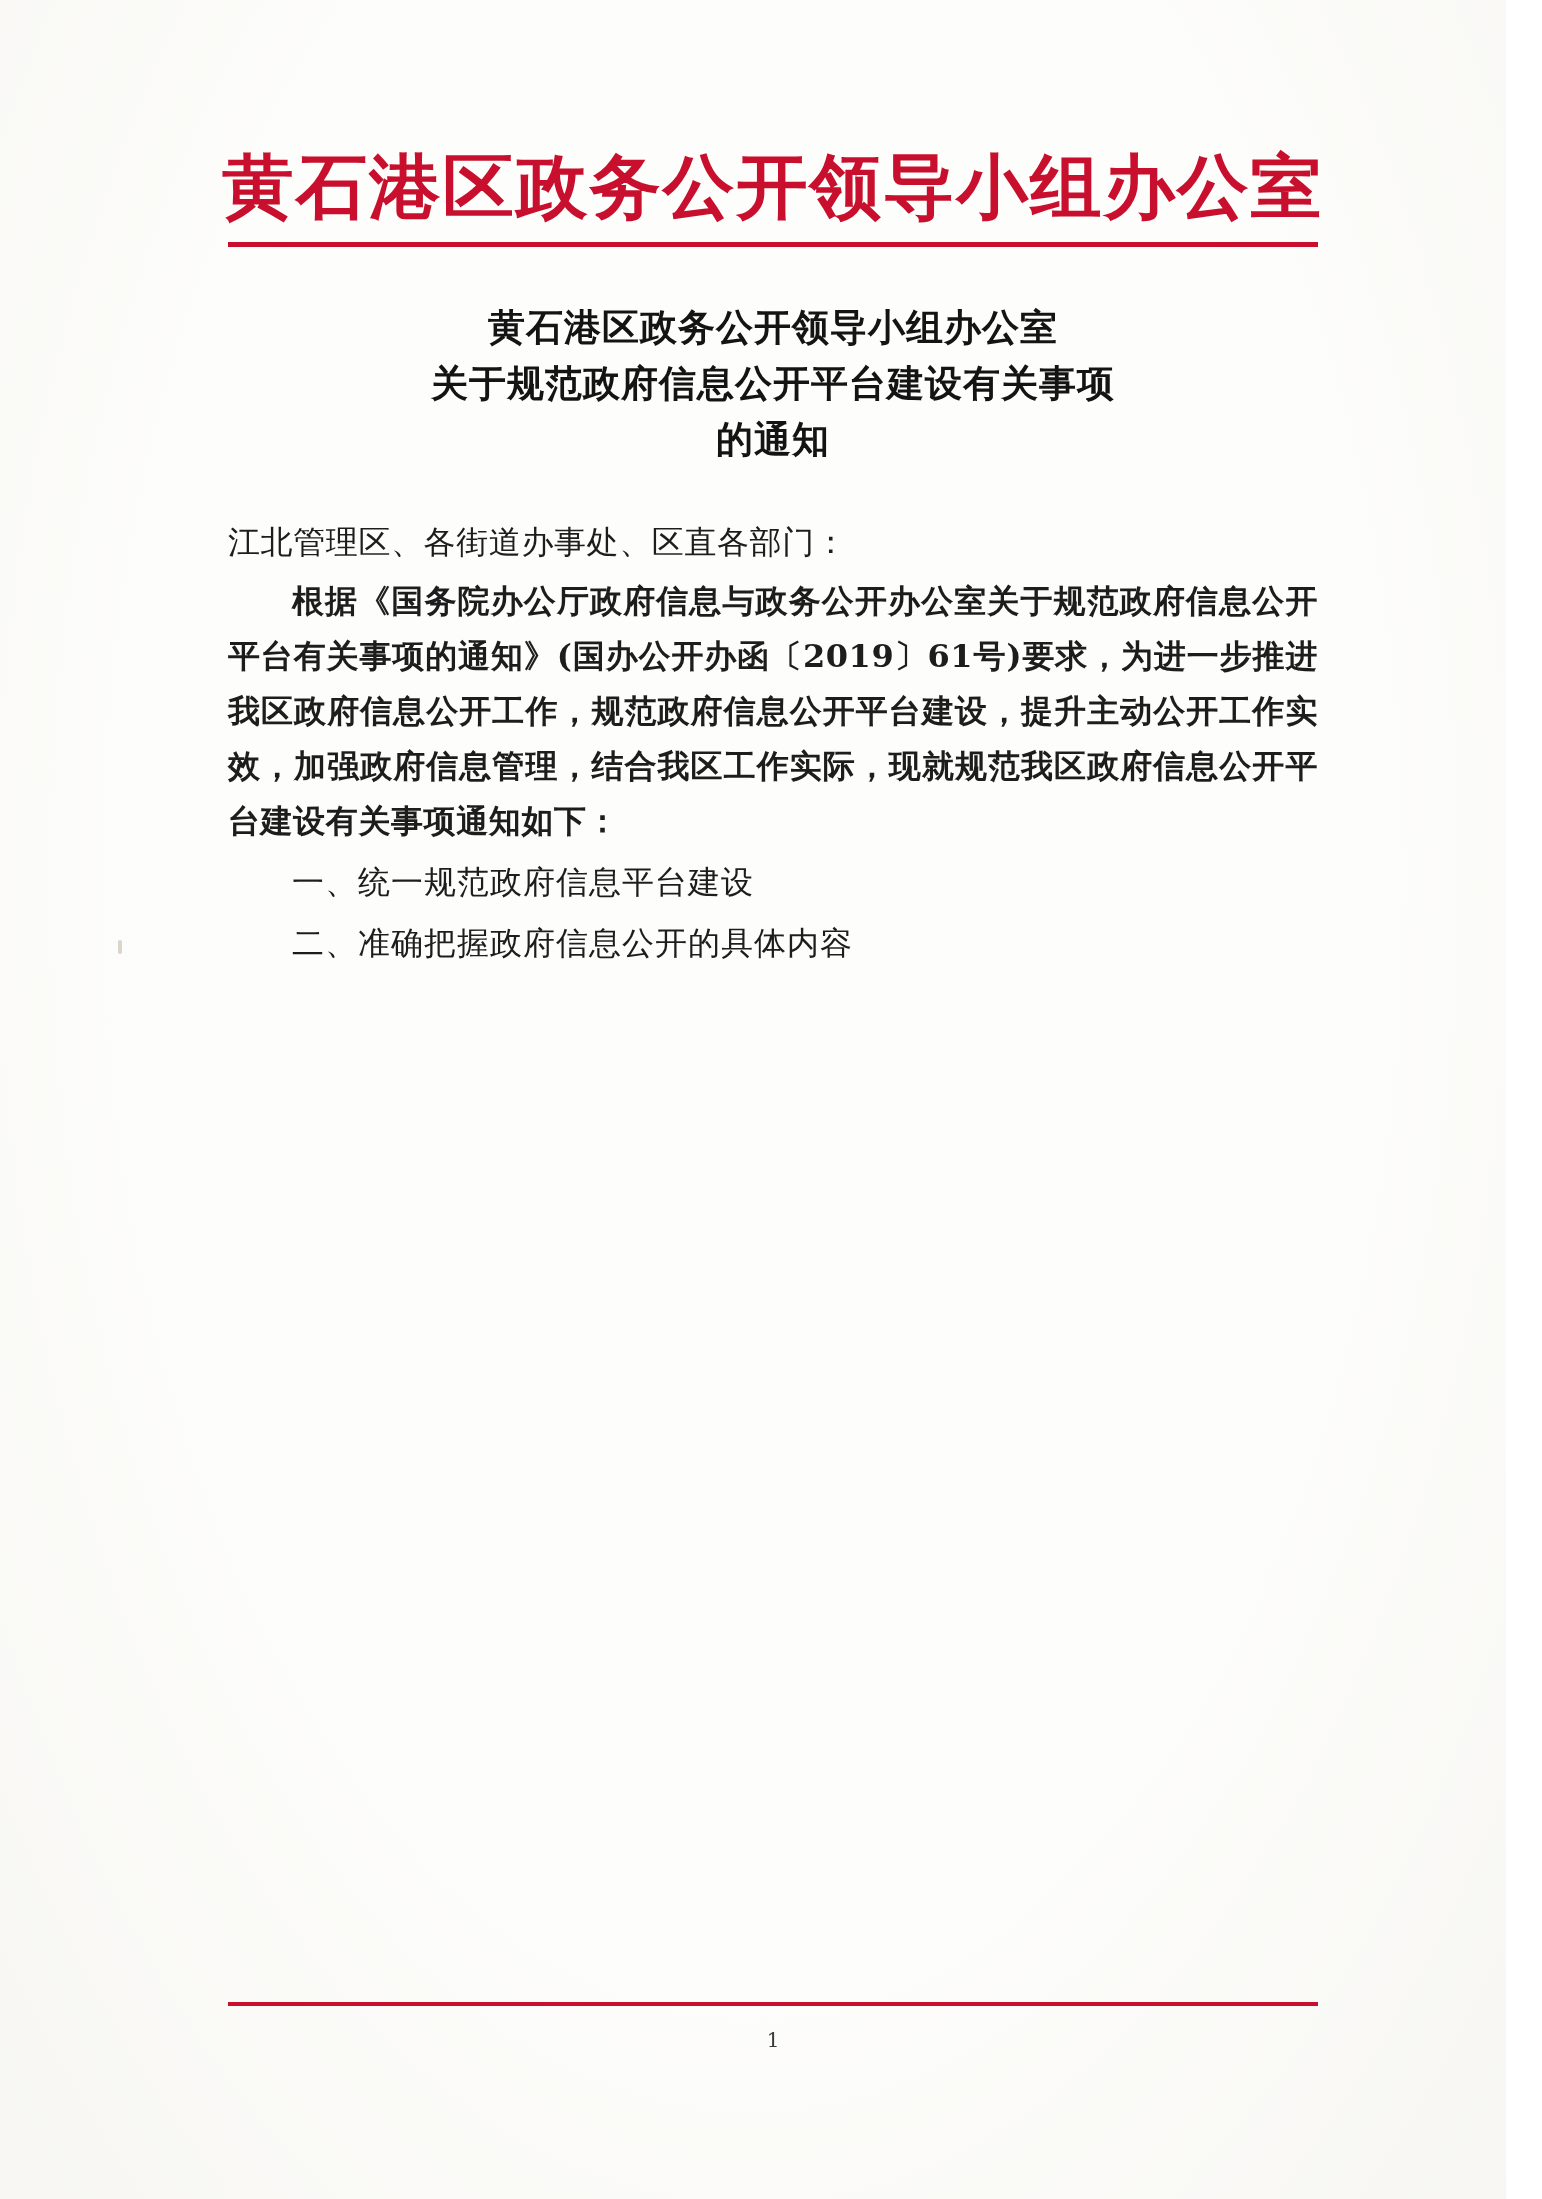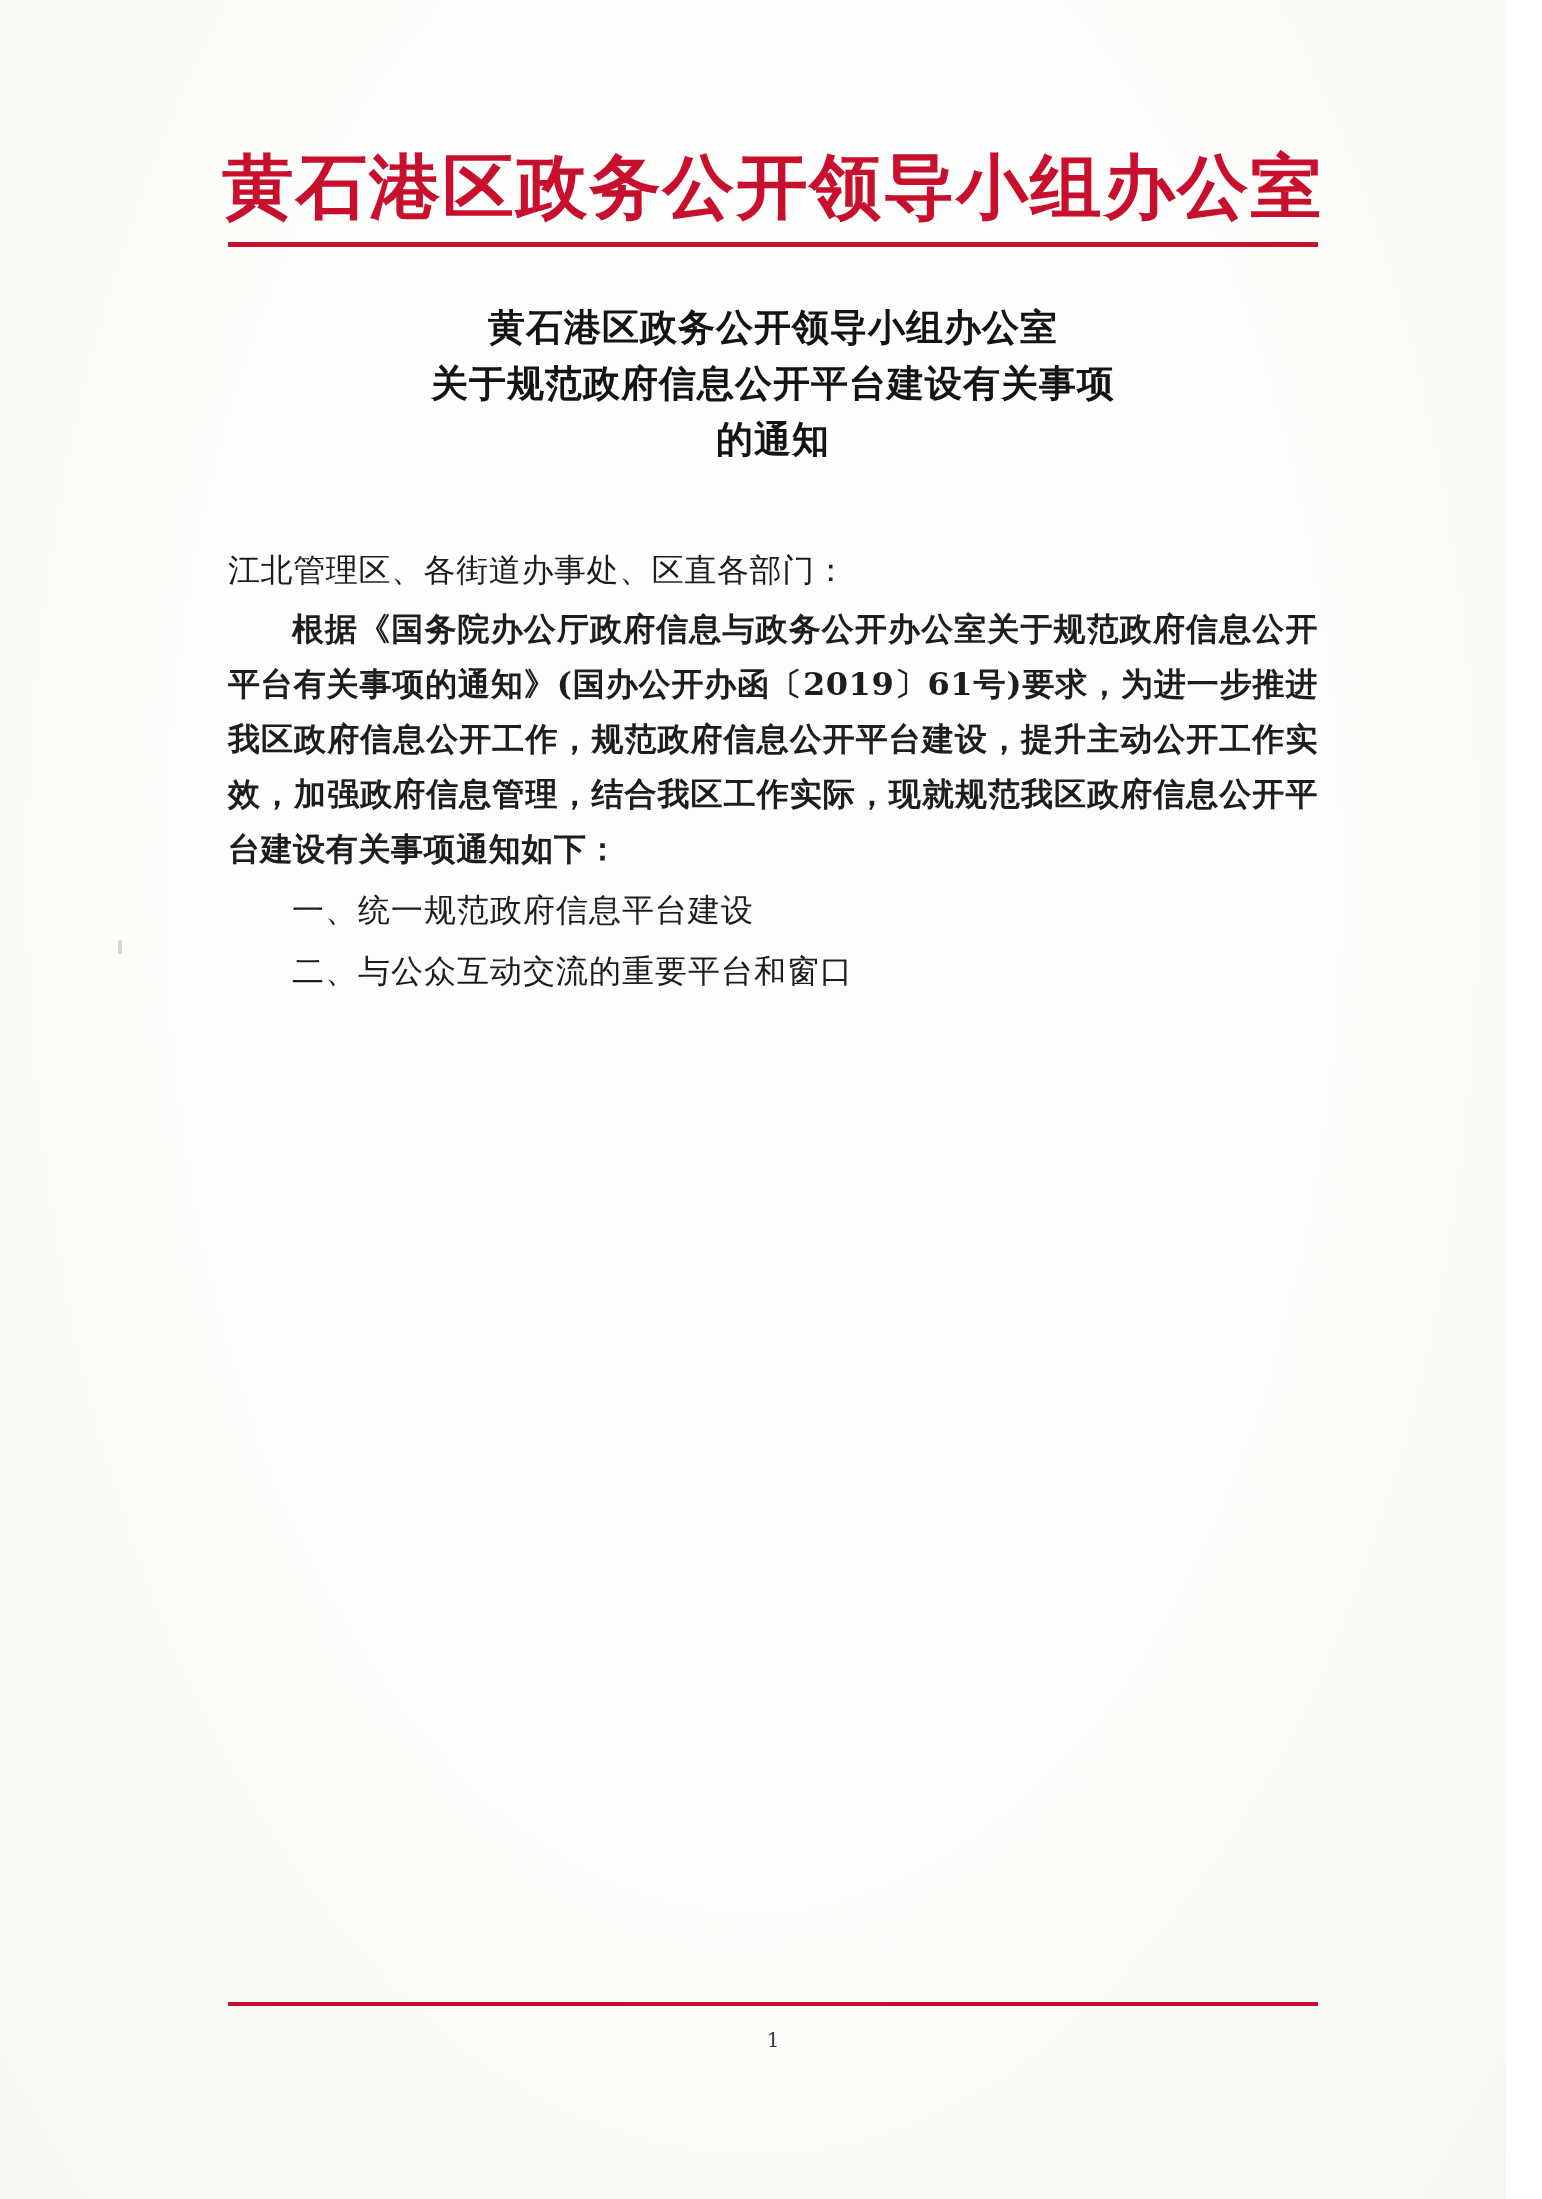--- a/index.html
+++ b/index.html
@@ -68,21 +68,21 @@
     line-height: 1.52;
     color: #141414;
     letter-spacing: 1px;
   }
   .doc-title .line {
     display: block;
   }
 
   
   .body-text {
-    margin-top: 76px;
+    margin-top: 48px;
     font-size: 32px;
     line-height: 1.72;
     color: #1d1d1d;
     letter-spacing: 0.6px;
     text-align: justify;
   }
   .salutation {
     margin: 0 0 4px 0;
   }
   .para {
@@ -147,21 +147,21 @@
     <div class="doc-title">
       <span class="line">黄石港区政务公开领导小组办公室</span>
       <span class="line">关于规范政府信息公开平台建设有关事项</span>
       <span class="line">的通知</span>
     </div>
 
     <div class="body-text">
       <p class="salutation">江北管理区、各街道办事处、区直各部门：</p>
       <p class="para">根据《国务院办公厅政府信息与政务公开办公室关于规范政府信息公开平台有关事项的通知》(国办公开办函〔2019〕61号)要求，为进一步推进我区政府信息公开工作，规范政府信息公开平台建设，提升主动公开工作实效，加强政府信息管理，结合我区工作实际，现就规范我区政府信息公开平台建设有关事项通知如下：</p>
       <p class="section-heading">一、统一规范政府信息平台建设</p>
-      <p class="section-heading">二、与公众互动交流的重要平台和窗口</p>
+      <p class="section-heading">二、准确把握政府信息公开的具体内容</p>
     </div>
 
   </div>
 
   <div class="footer-rule-wrap">
     <div class="footer-rule"></div>
   </div>
   <div class="page-number">1</div>
 </div>
 

